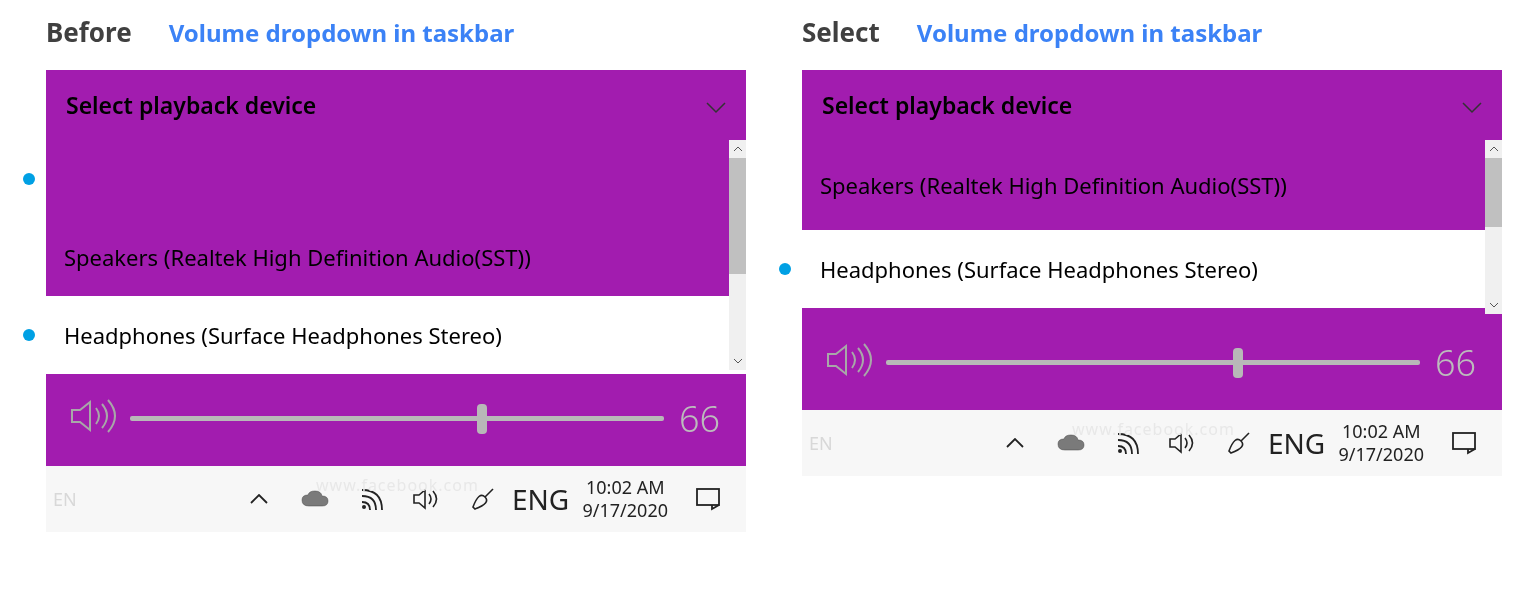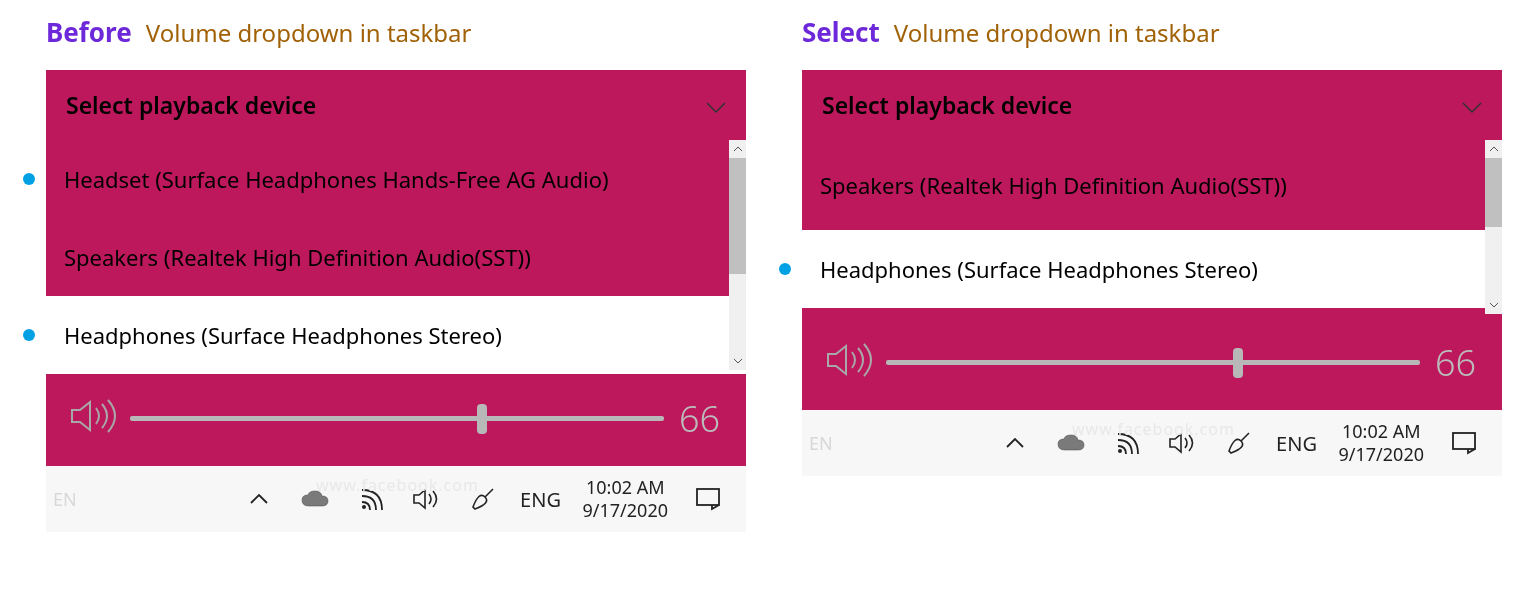--- a/index.html
+++ b/index.html
@@ -21,31 +21,32 @@
 
 .header {
   display: flex;
   align-items: baseline;
   gap: 14px;
   margin-bottom: 20px;
 }
 .header-bold {
   font-size: 26px;
   font-weight: 700;
-  color: #6d28d9;
+  color: #404040;
 }
 .header-sub {
   font-size: 24px;
-  font-weight: 400;
-  color: #a16207;
+  font-weight: 700;
+  color: #3b82f6;
+  margin-left: 23px;
 }
 
 .flyout {
   width: 700px;
-  background: #be185d;
+  background: #a21caf;
   position: relative;
 }
 .flyout-header {
   height: 70px;
   display: flex;
   align-items: center;
   justify-content: space-between;
   padding: 0 20px;
 }
 .flyout-title {
@@ -161,21 +162,21 @@
   color: #d8d8d8;
   font-weight: 400;
 }
 .tb-item {
   width: 52px;
   height: 100%;
   display: flex;
   align-items: center;
   justify-content: center;
 }
-.tb-lang { font-size: 20px; width: 56px; }
+.tb-lang { font-size: 28px; width: 56px; }
 .tb-datetime {
   display: flex;
   flex-direction: column;
   align-items: center;
   justify-content: center;
   font-size: 18px;
   line-height: 1.3;
   padding: 16px 10px;
   width: auto;
 }
@@ -203,21 +204,20 @@
       <span class="chevron">
         <svg width="20" height="12" viewBox="0 0 20 12">
             <path d="M1 1 L10 10 L19 1" stroke="#333" stroke-width="1.5" fill="none"></path>
           </svg>
       </span>
     </div>
 
     <div class="device-list">
       <div class="device-item">
         <span class="bullet"></span>
-        <span>Headset (Surface Headphones Hands-Free AG Audio)</span>
       </div>
       <div class="device-item">
         <span>Speakers (Realtek High Definition Audio(SST))</span>
       </div>
       <div class="device-item selected">
         <span class="bullet"></span>
         <span>Headphones (Surface Headphones Stereo)</span>
       </div>
 
       <div class="scrollbar">

